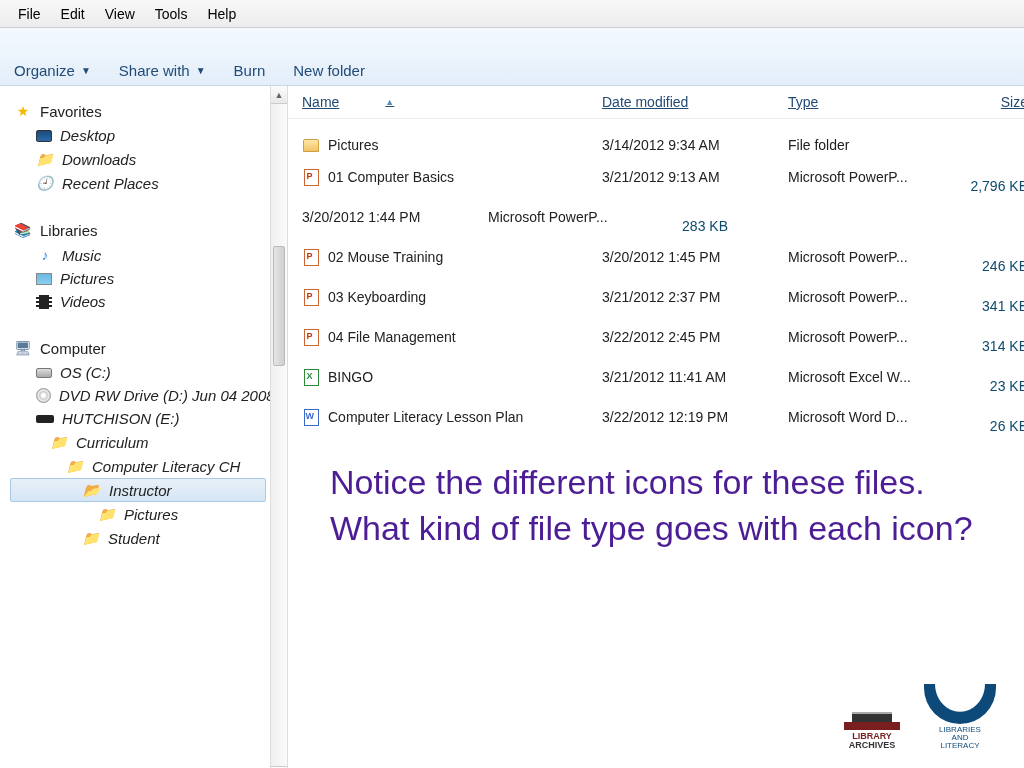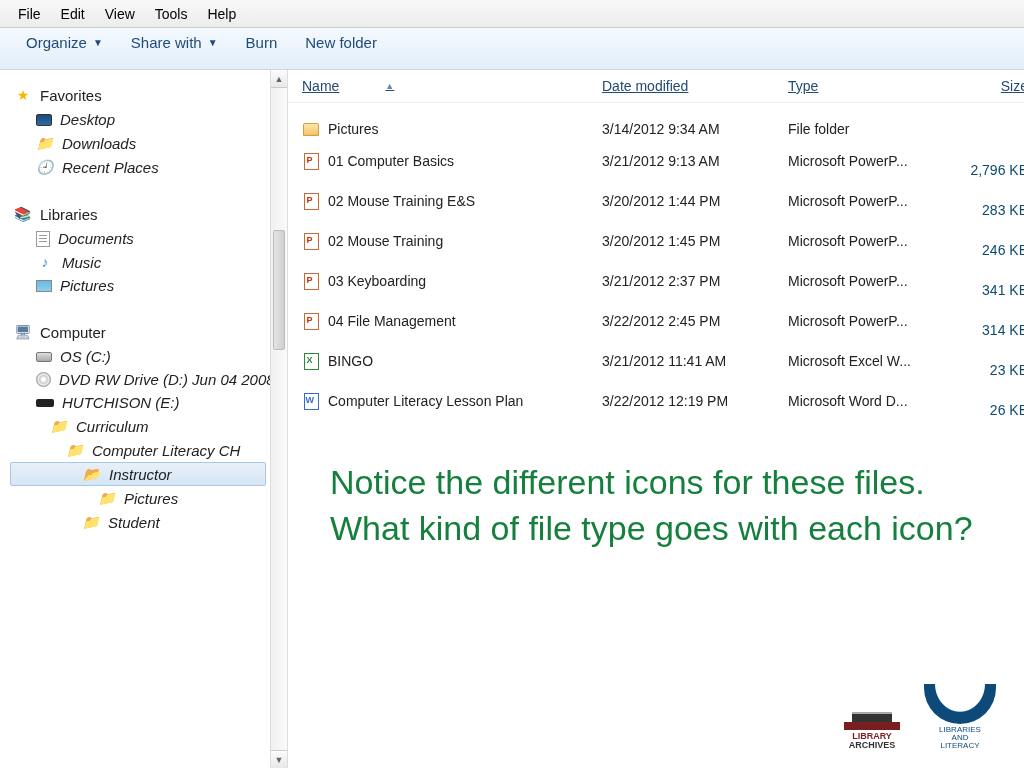--- a/index.html
+++ b/index.html
@@ -1,21 +1,21 @@
 <!DOCTYPE html>
 <html><head>
   <meta charset="utf-8">
   <style>
     * { margin: 0; padding: 0; box-sizing: border-box; font-family: "Segoe UI", Tahoma, sans-serif; }
     body { width: 1024px; height: 768px; background: #fff; overflow: hidden; position: relative; }
     
     .menubar { height: 28px; background: linear-gradient(#f8f8f8, #ececec); border-bottom: 1px solid #ccc; display: flex; align-items: center; padding-left: 8px; font-size: 14px; }
     .menubar .menu-item { padding: 4px 10px; cursor: default; }
     
-    .toolbar { height: 42px; background: linear-gradient(#f4f9ff, #e3eef9); border-bottom: 1px solid #c8d6e6; display: flex; align-items: flex-start; padding-left: 12px; font-size: 15px; color: #1f4b78; }
+    .toolbar { height: 58px; background: linear-gradient(#f4f9ff, #e3eef9); border-bottom: 1px solid #c8d6e6; display: flex; align-items: flex-end; font-size: 15px; color: #1f4b78; }
     .toolbar .tb-item { padding: 6px 14px; cursor: default; display: flex; align-items: center; gap: 4px; }
     .dropdown-arrow { font-size: 10px; margin-left: 2px; }
     
     .main { display: flex; height: calc(100% - 70px); }
     
     .sidebar-container { display: flex; }
     .sidebar { width: 270px; padding: 12px 4px 4px 10px; font-size: 15px; color: #222; overflow-y: auto; }
     .scrollbar { width: 18px; background: linear-gradient(to right, #f0f0f0, #fafafa); border-left: 1px solid #ddd; border-right: 1px solid #ddd; position: relative; }
     .scroll-arrow { height: 18px; background: linear-gradient(#fcfcfc, #e8e8e8); border-bottom: 1px solid #ccc; text-align: center; font-size: 9px; line-height: 18px; color: #666; }
     .scroll-arrow.bottom { position: absolute; bottom: 0; width: 100%; border-top: 1px solid #ccc; border-bottom: none; }
@@ -65,21 +65,21 @@
     
     .file-icon { width: 18px; height: 18px; display:inline-flex; align-items:center; justify-content:center; flex-shrink:0; }
     .fi-folder { background: linear-gradient(#fce9a8,#f3c268); border-radius: 2px 2px 0 0; width: 16px; height: 13px; border: 1px solid #d0a040; }
     .fi-ppt { background: #fff; border:1px solid #cc6633; width:15px; height:17px; position:relative; }
     .fi-ppt::after { content:'P'; position:absolute; top:1px; left:2px; font-size:9px; font-weight:bold; color:#cc3300; }
     .fi-excel { background:#fff; border:1px solid #2a8a3a; width:15px; height:17px; position:relative; }
     .fi-excel::after { content:'X'; position:absolute; top:1px; left:2px; font-size:9px; font-weight:bold; color:#2a8a3a; }
     .fi-word { background:#fff; border:1px solid #3a6ac8; width:15px; height:17px; position:relative; }
     .fi-word::after { content:'W'; position:absolute; top:1px; left:1px; font-size:9px; font-weight:bold; color:#3a6ac8; }
     
-    .annotation { position: absolute; left: 330px; top: 460px; right: 40px; font-size: 34px; line-height: 1.35; color: #15803d; font-family: Calibri, sans-serif; }
+    .annotation { position: absolute; left: 330px; top: 460px; right: 40px; font-size: 34px; line-height: 1.35; color: #4c1d95; font-family: Calibri, sans-serif; }
     
     .logos { position: absolute; bottom: 18px; right: 28px; display: flex; gap: 24px; align-items: flex-end; }
     .logo { text-align: center; }
     .logo1-box { width: 56px; height: 8px; background: #7a1f1f; margin: 0 auto 2px; position: relative; }
     .logo1-box::before { content:''; position:absolute; top:-10px; left:8px; right:8px; height:8px; background:#333; border-top: 2px solid #aaa; }
     .logo1-text { font-size: 9px; font-weight: bold; color: #7a1f1f; line-height: 1; }
     .logo1-sub { font-size: 9px; font-weight: bold; color: #333; line-height: 1; }
     .logo2-shape { width: 72px; height: 40px; background: radial-gradient(ellipse at top, transparent 48%, #0d4a7a 50%); border-radius: 0 0 48px 48px; position:relative; }
     .logo2-inner { position:absolute; top: 6px; left: 50%; transform: translateX(-50%); display:flex; gap:4px; }
     .logo2-book { width: 14px; height: 12px; background:#fff; }
@@ -130,30 +130,30 @@
         <span>Recent Places</span>
       </div>
 
       <div class="spacer"></div>
 
       <div class="section-header">
         <span class="icon library">📚</span>
         <span>Libraries</span>
       </div>
       <div class="tree-item">
-        <span class="icon doc"></span>
-        <span>Documents</span>
-      </div>
-      <div class="tree-item">
         <span class="icon music">♪</span>
         <span>Music</span>
       </div>
       <div class="tree-item">
         <span class="icon picture"></span>
         <span>Pictures</span>
+      </div>
+      <div class="tree-item">
+        <span class="icon video"></span>
+        <span>Videos</span>
       </div>
 
       <div class="spacer"></div>
 
       <div class="section-header">
         <span class="icon computer">🖥</span>
         <span>Computer</span>
       </div>
       <div class="tree-item">
         <span class="icon drive"></span>
@@ -224,26 +224,20 @@
             <span class="file-icon">
               <span class="fi-ppt"></span>
             </span>
             <span>01 Computer Basics</span>
           </div>
           <div class="col-date">3/21/2012 9:13 AM</div>
           <div class="col-type">Microsoft PowerP...</div>
           <div class="col-size">2,796 KB</div>
         </div>
         <div class="file-row">
-          <div class="col-name">
-            <span class="file-icon">
-              <span class="fi-ppt"></span>
-            </span>
-            <span>02 Mouse Training E&amp;S</span>
-          </div>
           <div class="col-date">3/20/2012 1:44 PM</div>
           <div class="col-type">Microsoft PowerP...</div>
           <div class="col-size">283 KB</div>
         </div>
         <div class="file-row">
           <div class="col-name">
             <span class="file-icon">
               <span class="fi-ppt"></span>
             </span>
             <span>02 Mouse Training</span>

